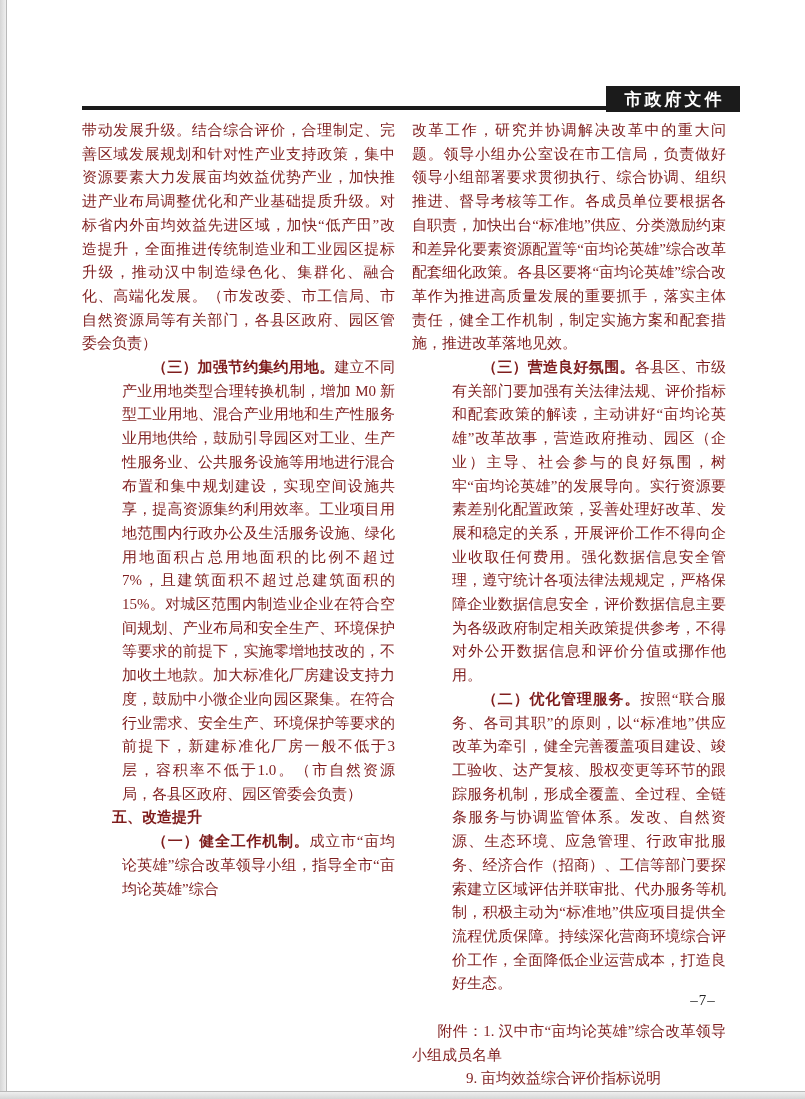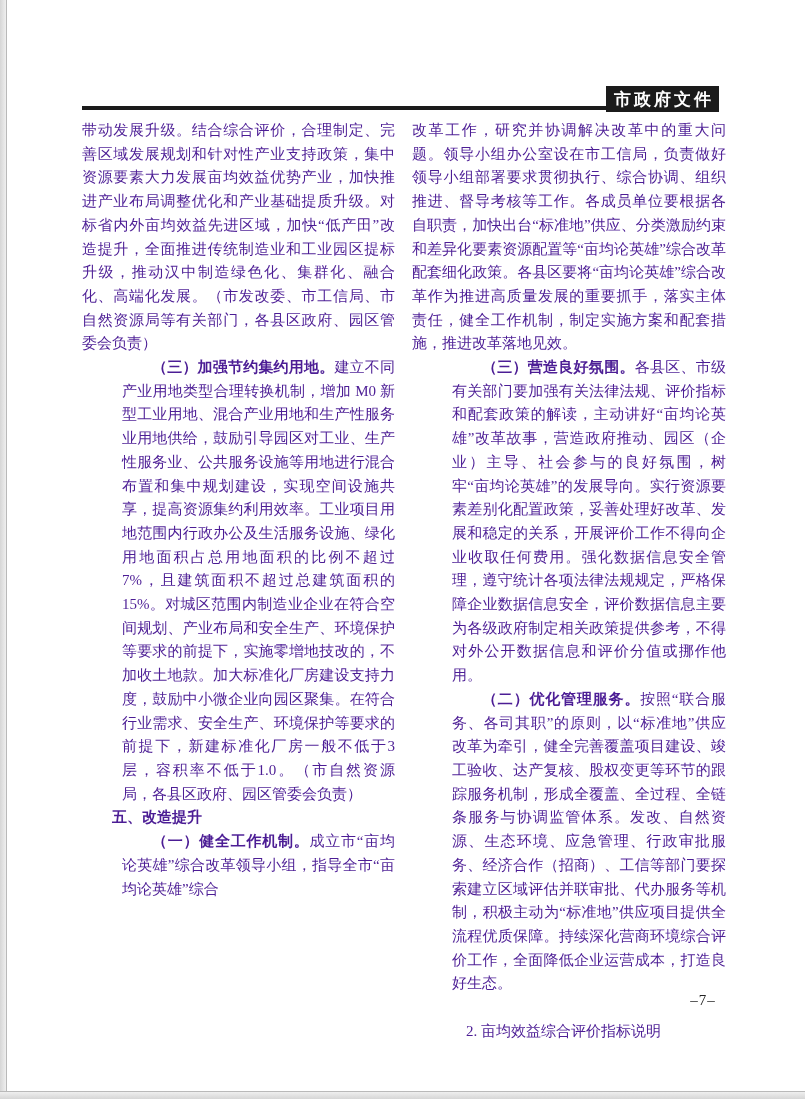--- a/index.html
+++ b/index.html
@@ -27,41 +27,41 @@
     border-top: 1px solid #b9b9b9;
   }
   
   .header-rule {
     position: absolute; left: 82px; top: 106px;
     width: 525px; height: 4px;
     background: #1b1b1b;
   }
   .doc-type-badge {
     position: absolute; left: 606px; top: 86px;
-    width: 113px; height: 26px;
+    width: 134px; height: 26px;
     background: #1b1b1b;
     color: #ffffff;
     font-size: 17px; font-weight: bold;
     letter-spacing: 3px;
     display: flex; align-items: center; justify-content: center;
     padding-left: 3px; 
   }
   
   .columns {
     position: absolute; left: 82px; top: 119px;
     width: 644px;
     display: flex; gap: 17px;
   }
   .col { width: 313px; }
   .col.right { width: 314px; }
   .col p {
     font-size: 15px;
     line-height: 23.7px;
     text-align: justify;
-    color: #4c1d95;
+    color: #7f1d1d;
   }
   .col p.indent { text-indent: 2em; margin-left: 40px; }
   .lead { font-weight: bold; }
   p.section-heading { font-weight: bold; text-indent: 2em; }
   .attachments { margin-top: 24px; }
   .attachments p.att-line-1 { text-indent: 1.7em; }
   .attachments p.att-line-2 { text-indent: 3.6em; }
   
   .page-number {
     position: absolute; left: 668px; top: 992px;
@@ -95,21 +95,22 @@
     </div>
 
     <div class="col right">
       <p><span class="lead"></span><span>改革工作，研究并协调解决改革中的重大问题。领导小组办公室设在市工信局，负责做好领导小组部署要求贯彻执行、综合协调、组织推进、督导考核等工作。各成员单位要根据各自职责，加快出台“标准地”供应、分类激励约束和差异化要素资源配置等“亩均论英雄”综合改革配套细化政策。各县区要将“亩均论英雄”综合改革作为推进高质量发展的重要抓手，落实主体责任，健全工作机制，制定实施方案和配套措施，推进改革落地见效。</span></p>
 
       <p class="indent"><span class="lead">（三）营造良好氛围。</span><span>各县区、市级有关部门要加强有关法律法规、评价指标和配套政策的解读，主动讲好“亩均论英雄”改革故事，营造政府推动、园区（企业）主导、社会参与的良好氛围，树牢“亩均论英雄”的发展导向。实行资源要素差别化配置政策，妥善处理好改革、发展和稳定的关系，开展评价工作不得向企业收取任何费用。强化数据信息安全管理，遵守统计各项法律法规规定，严格保障企业数据信息安全，评价数据信息主要为各级政府制定相关政策提供参考，不得对外公开数据信息和评价分值或挪作他用。</span></p>
 
       <p class="indent"><span class="lead">（二）优化管理服务。</span><span>按照“联合服务、各司其职”的原则，以“标准地”供应改革为牵引，健全完善覆盖项目建设、竣工验收、达产复核、股权变更等环节的跟踪服务机制，形成全覆盖、全过程、全链条服务与协调监管体系。发改、自然资源、生态环境、应急管理、行政审批服务、经济合作（招商）、工信等部门要探索建立区域评估并联审批、代办服务等机制，积极主动为“标准地”供应项目提供全流程优质保障。持续深化营商环境综合评价工作，全面降低企业运营成本，打造良好生态。</span></p>
 
       <div class="attachments">
-        <p class="att-line-2">2. 亩均效益综合评价指标说明</p>
+        <p class="att-line-1">附件：1. 汉中市“亩均论英雄”综合改革领导小组成员名单</p>
+        <p class="att-line-2">9. 亩均效益综合评价指标说明</p>
       </div>
     </div>
 
   </div>
 
   <div class="page-number">–7–</div>
 
 </div>
 
 </body></html>

